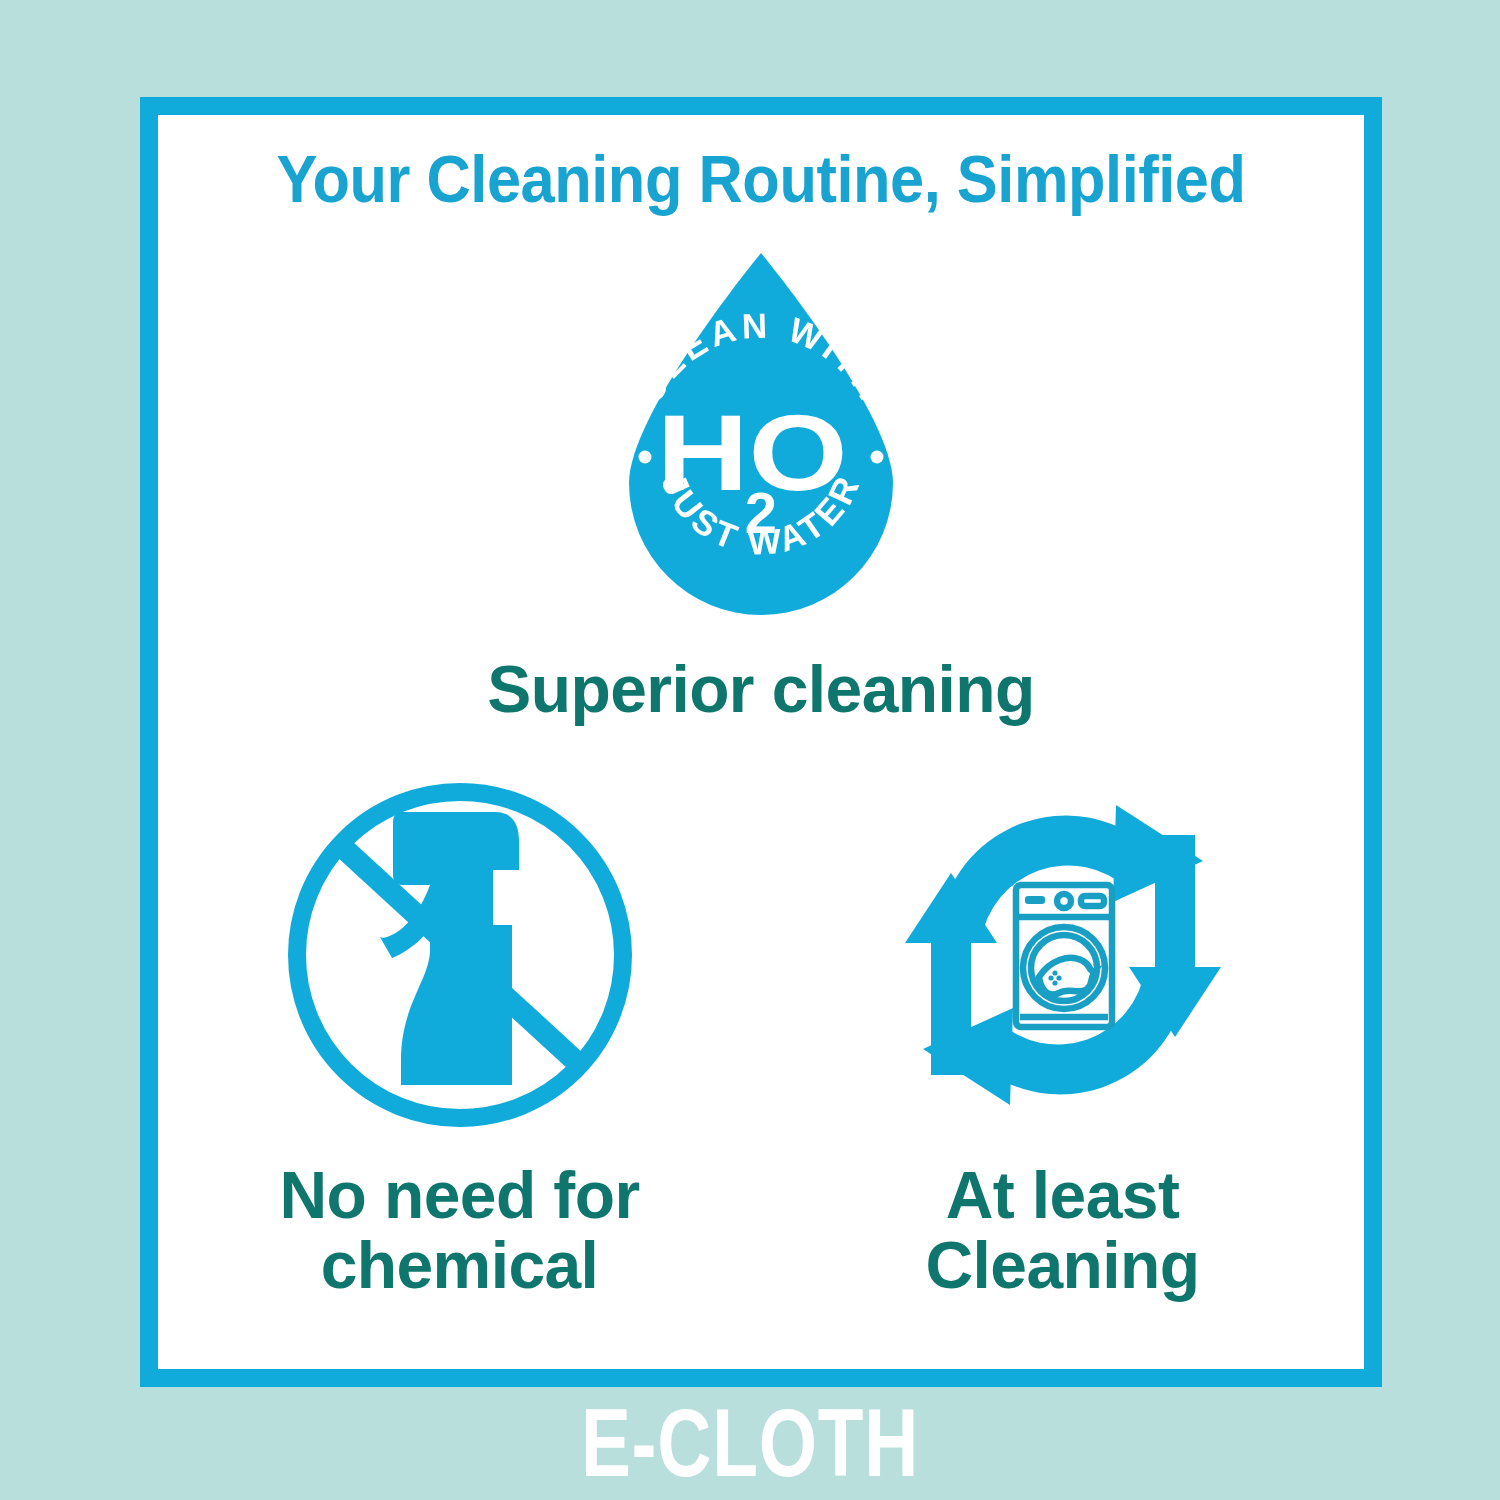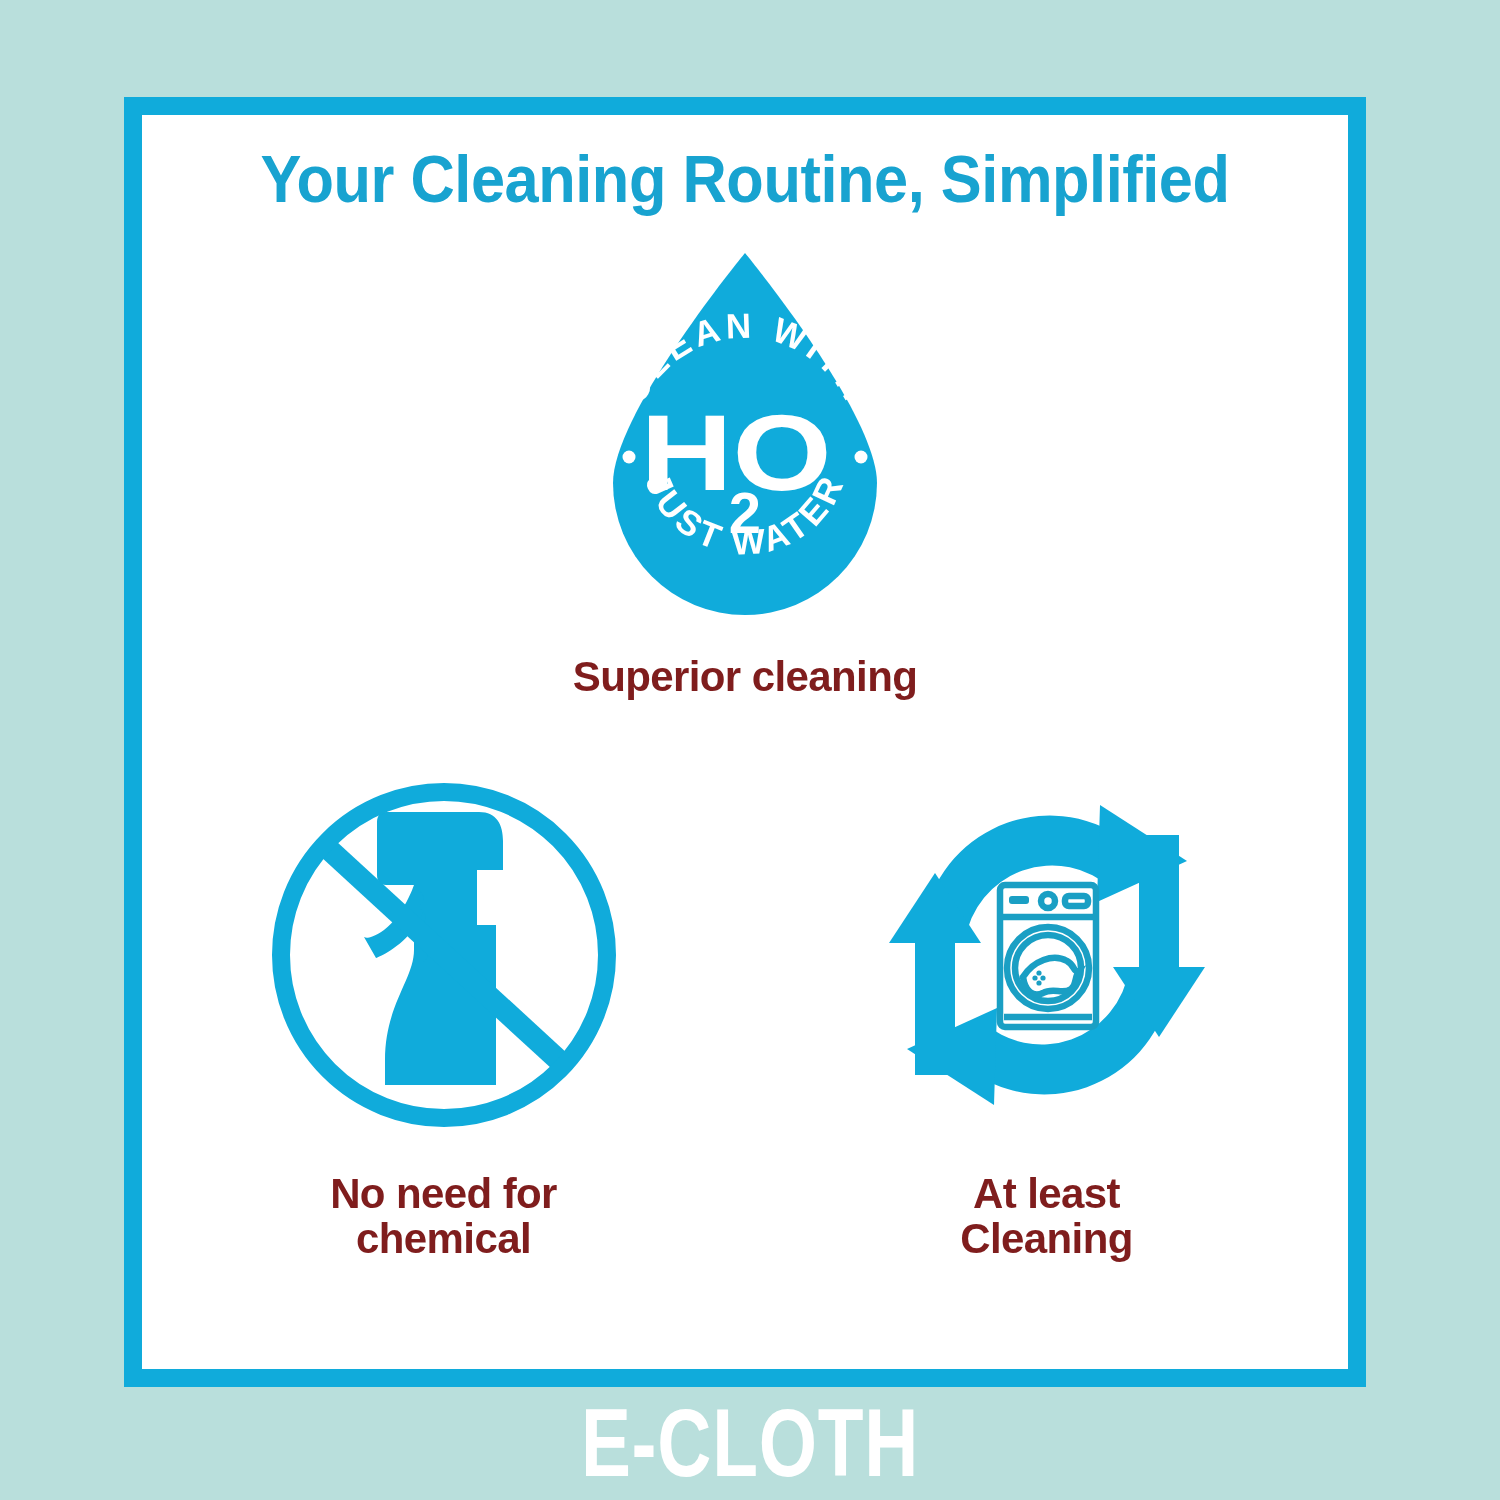--- a/index.html
+++ b/index.html
@@ -18,21 +18,21 @@
   #infographic {
     position: relative;
     width: 1500px;
     height: 1500px;
     background: #b9dfdc;
   }
 
   
   .panel {
     position: absolute;
-    left: 124px;
+    left: 140px;
     top: 97px;
     width: 1242px;
     height: 1290px;
     background: #ffffff;
     border: 18px solid #10abdb;
     box-sizing: border-box;
     padding-left: 19px;
   }
 
   
@@ -61,24 +61,24 @@
     width: 100%;
     display: flex;
     flex-direction: column;
     align-items: center;
   }
   .drop-wrap {
     width: 320px;
     height: 400px;
   }
   .caption {
-    color: #7f1d1d;
+    color: #0f766e;
     font-family: "Liberation Sans", sans-serif;
     font-weight: bold;
-    font-size: 42px;
+    font-size: 66px;
     line-height: 1.06;
     text-align: center;
     margin-top: 10px;
     letter-spacing: -0.6px;
   }
 
   
   .feature-row {
     position: absolute;
     left: 0;
@@ -94,21 +94,21 @@
     flex-direction: column;
     align-items: center;
   }
   .icon-box {
     height: 390px;
     display: flex;
     align-items: center;
     justify-content: center;
   }
   .feature-col .caption {
-    margin-top: 22px;
+    margin-top: 11px;
   }
 
   
   .brand {
     position: absolute;
     left: 0;
     top: 1395px;
     width: 100%;
     text-align: center;
     color: #ffffff;

